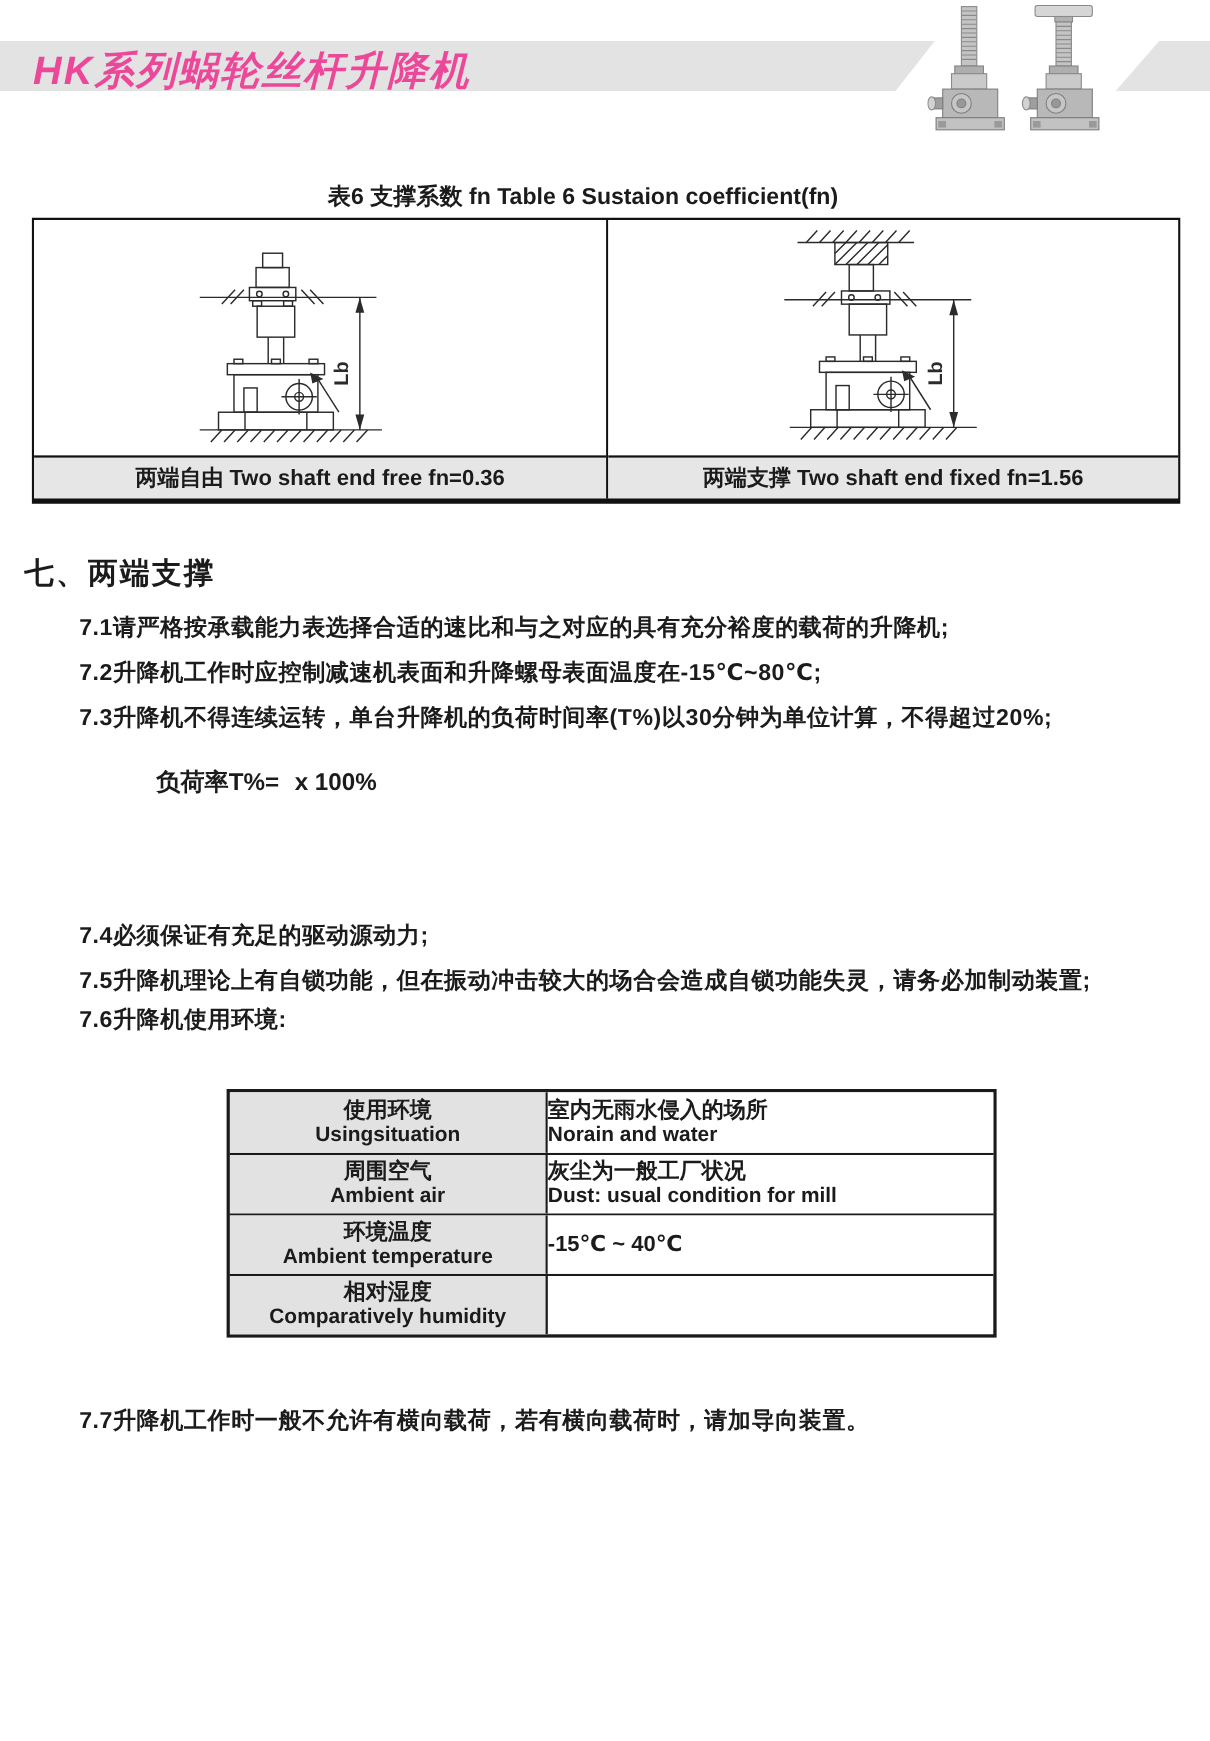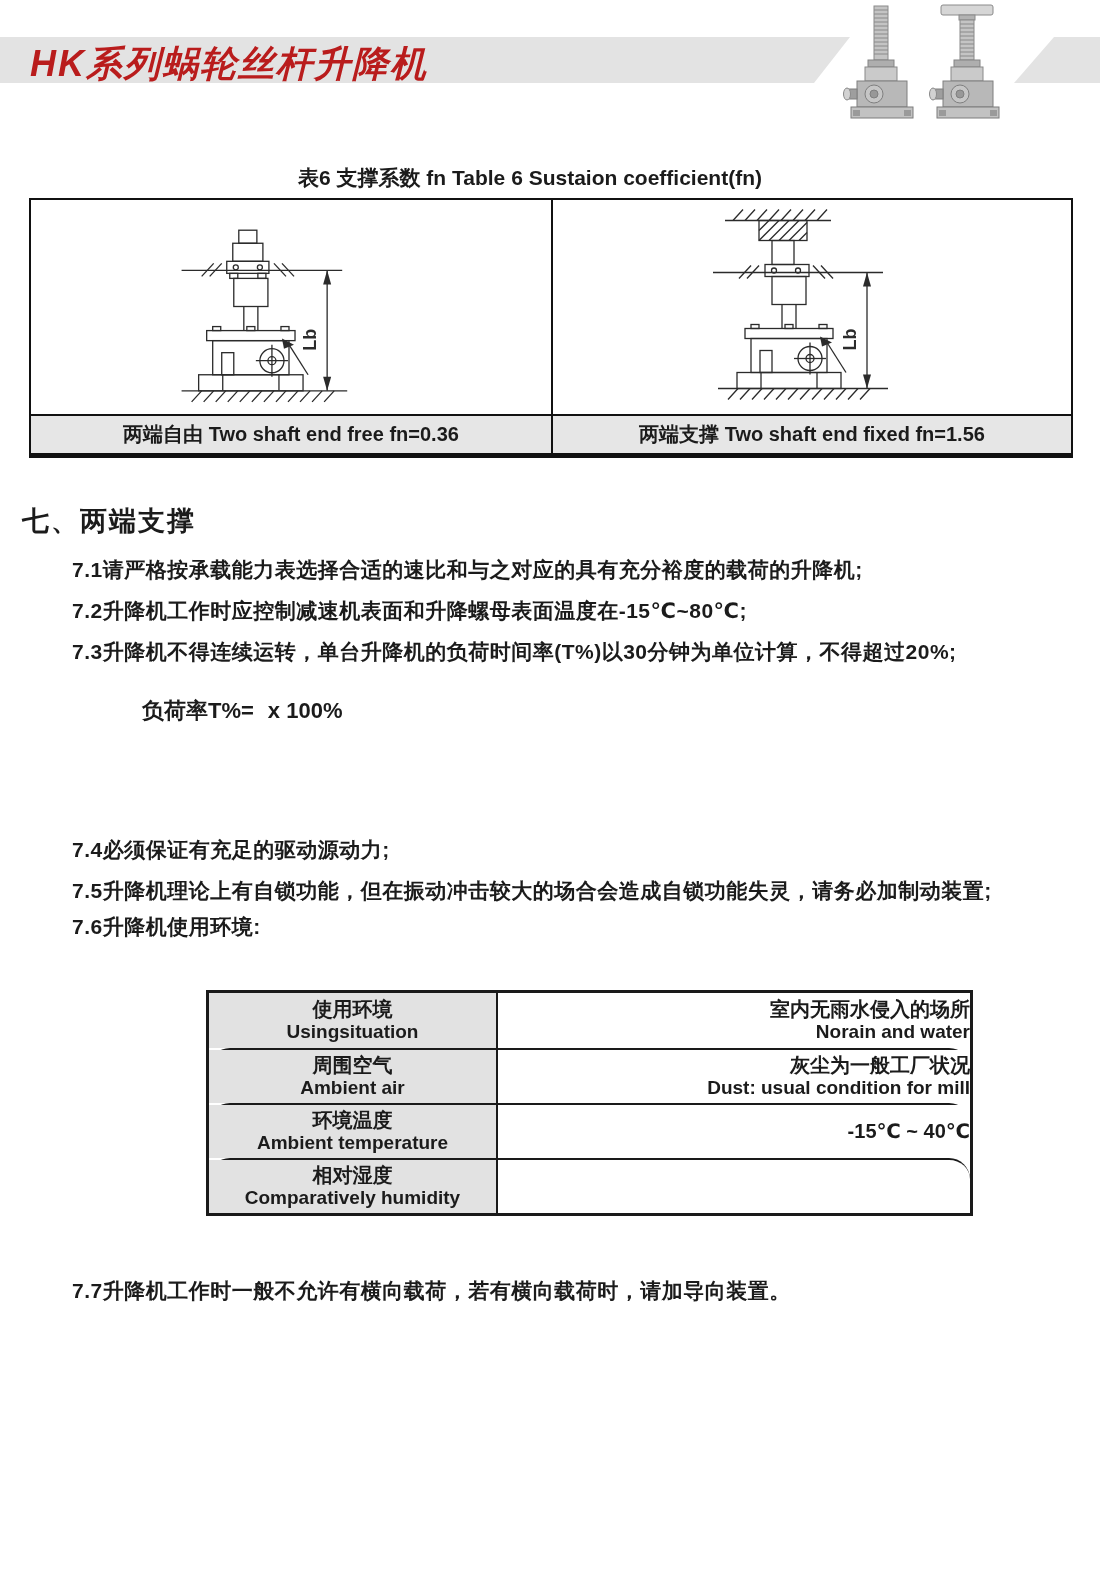--- a/index.html
+++ b/index.html
@@ -9,21 +9,21 @@
     font-family:"Liberation Sans","DejaVu Sans",sans-serif; color:#1b1b1b; overflow:hidden;
   }
   .abs { position:absolute; }
 
   
   .band-main { left:0; top:37px; width:850px; height:46px; background:#e3e3e3;
     clip-path:polygon(0 0,100% 0,814px 100%,0 100%); }
   .band-right { left:1014px; top:37px; width:86px; height:46px; background:#e3e3e3;
     clip-path:polygon(40px 0,100% 0,100% 100%,0 100%); }
   .hdr-title { left:30px; top:40px; font-size:36px; font-weight:bold; font-style:italic;
-    letter-spacing:2px; color:#b91c1c; white-space:nowrap; }
+    letter-spacing:2px; color:#ec4899; white-space:nowrap; }
 
   
   .t6-title { left:0; top:164px; width:1060px; text-align:center; font-size:21px; font-weight:600; }
   .t6 { left:29px; top:198px; width:1044px; height:260px; border:2px solid #111;
     border-bottom:5px solid #111; display:flex; }
   .t6-col { flex:1 1 50%; display:flex; flex-direction:column; }
   .t6-col + .t6-col { border-left:2px solid #111; }
   .t6-diagram { flex:1 1 auto; background:#fff; }
   .t6-caption { height:39px; border-top:2px solid #111; background:#e6e6e6;
     display:flex; align-items:center; justify-content:center;
@@ -35,27 +35,27 @@
 
   
   .formula { left:142px; top:696px; display:flex; align-items:center; font-weight:600; }
   .formula .flabel { font-size:22px; margin-right:4px; white-space:nowrap; }
   .frac { display:flex; flex-direction:column; text-align:center; }
   .frac .num { font-size:21px; padding:0 14px 6px 14px; border-bottom:3px solid #111; white-space:nowrap; }
   .frac .den { font-size:21px; padding:6px 14px 0 14px; white-space:nowrap; }
   .formula .fsuffix { font-size:22px; margin-left:10px; white-space:nowrap; }
 
   
-  .env { left:206px; top:990px; width:767px; border:3px solid #1a1a1a; }
+  .env { left:206px; top:990px; width:700px; border:3px solid #1a1a1a; }
   .env-row { display:flex; height:55px; }
-  .env-row + .env-row { border-top:2px solid #1a1a1a;border-radius:21px; }
+  .env-row + .env-row { border-top:2px solid #1a1a1a; }
   .env-label { width:289px; background:#e2e2e2; border-right:2px solid #1a1a1a;
     display:flex; flex-direction:column; align-items:center; justify-content:center; }
   .env-value { flex:1; background:#fff;
-    display:flex; flex-direction:column; align-items:flex-end; justify-content:center; }
+    display:flex; flex-direction:column; align-items:flex-start; justify-content:center; }
   .env .cn { font-size:20px; font-weight:600; line-height:1.15; }
   .env .en { font-size:19px; font-weight:600; line-height:1.15; }
 
   svg text { font-family:"Liberation Sans","DejaVu Sans",sans-serif; }
   .dline { stroke:#2b2b2b; stroke-width:1.3; fill:none; }
   .dfill { fill:#2b2b2b; }
 </style>
 </head>
 <body>
 

